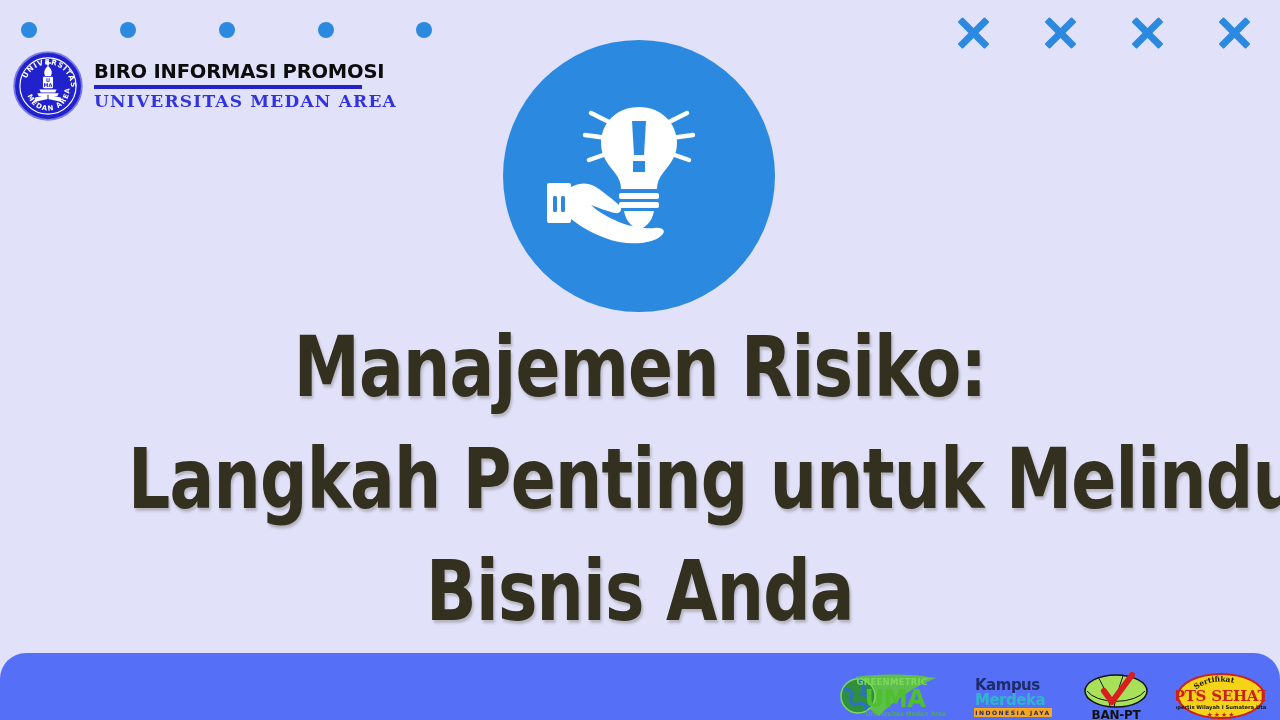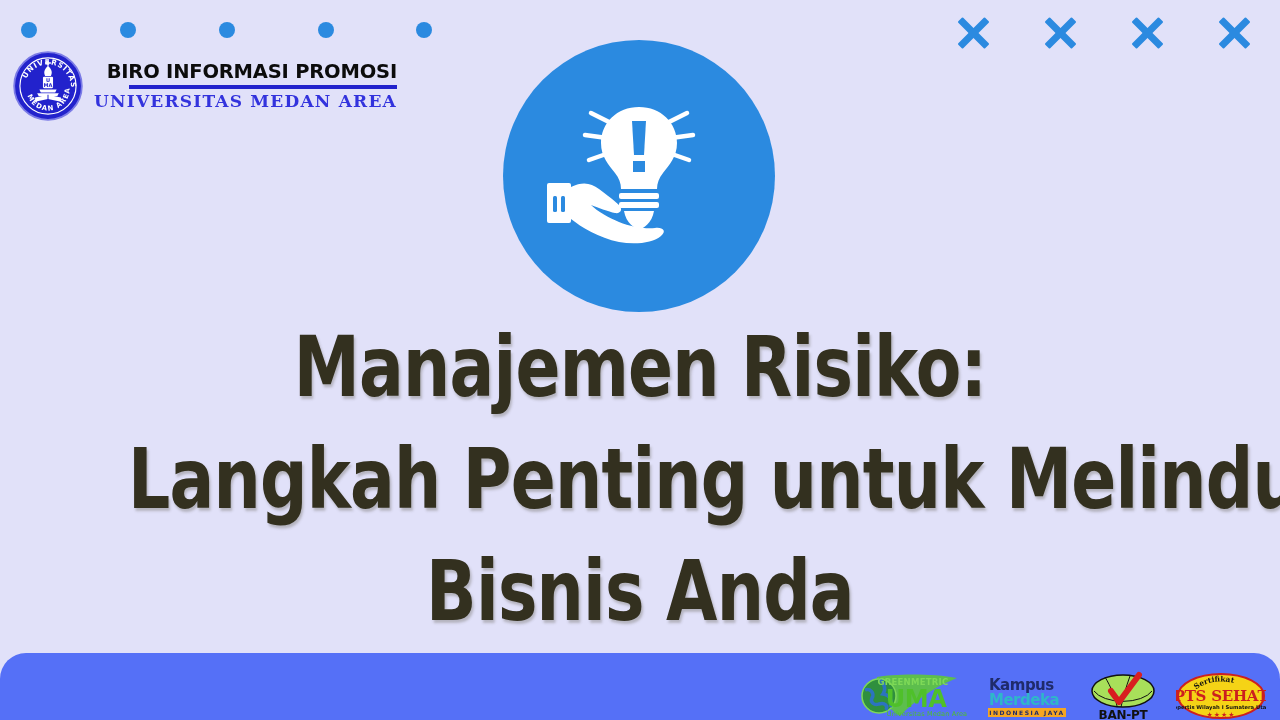--- a/index.html
+++ b/index.html
@@ -76,21 +76,20 @@
     gap: 10px;
   }
   .uma-seal {
     width: 72px;
     height: 72px;
     flex: 0 0 auto;
   }
   .bipk-text {
     display: flex;
     flex-direction: column;
-    align-items: flex-end;
   }
   .bipk-line1,
   .bipk-line2 {
     font-family: "DejaVu Sans", sans-serif;
     font-weight: bold;
     font-size: 19.5px;
     letter-spacing: -0.2px;
     line-height: 21px;
     color: #0c0c0c;
     white-space: nowrap;
@@ -156,21 +155,21 @@
     background: #5570f7;
     border-radius: 26px 26px 0 0;
   }
   .bar-logos {
     position: absolute;
     right: 14px;
     bottom: 0;
     height: 48px;
     display: flex;
     align-items: center;
-    gap: 17px;
+    gap: 24px;
   }
   .bar-logo { display: block; }
 </style>
 </head>
 <body>
 
 <div id="slide">
 
   <div class="dot-row">
     <span class="dot" style="left:8px"></span>

